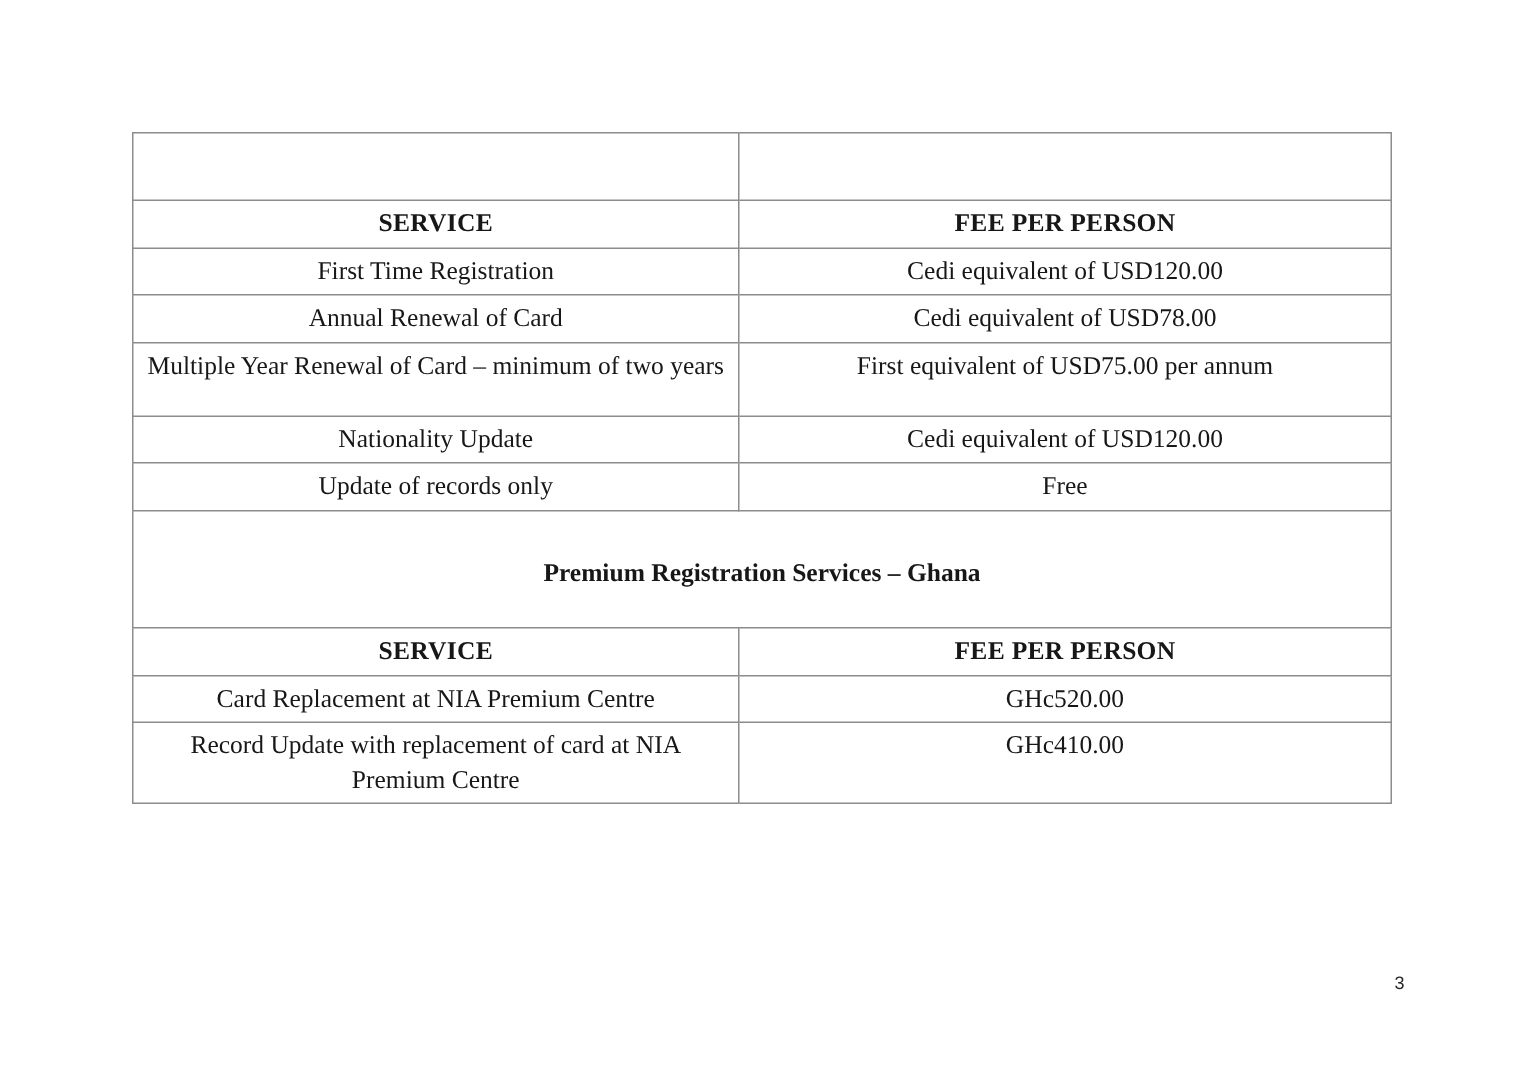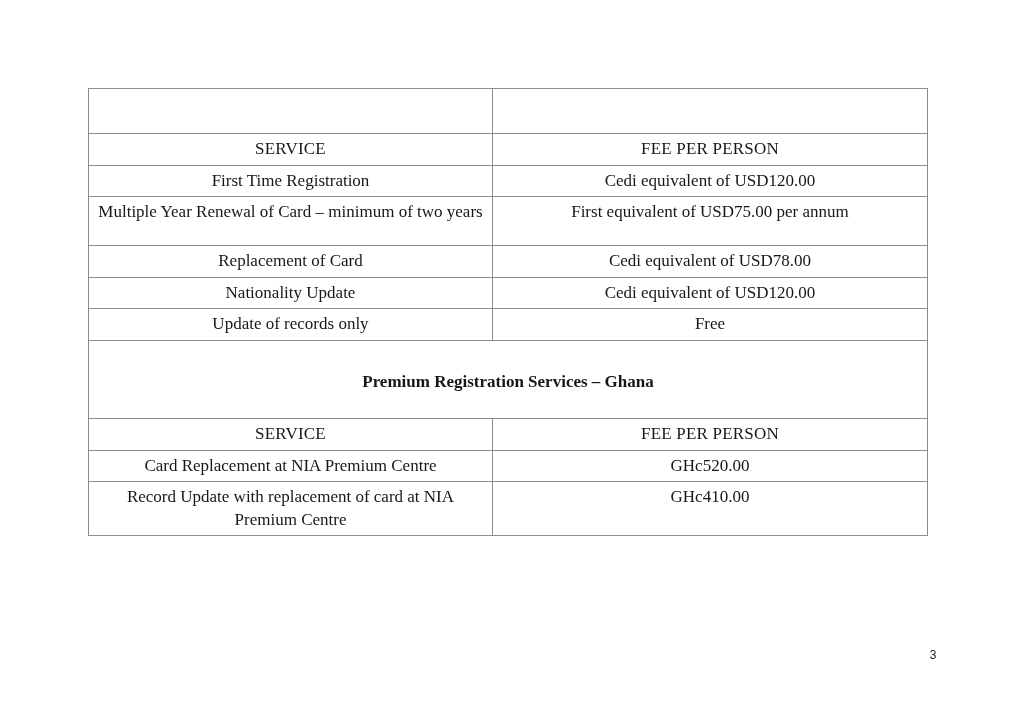--- a/index.html
+++ b/index.html
@@ -47,21 +47,21 @@
 
   .col-service { width: 404px; }
   .col-fee     { width: 435px; }
 
   .spacer-row td {
     height: 44px;
     padding: 0;
   }
 
   .hdr td {
-    font-weight: normal;
+    font-weight: bold;
     letter-spacing: 0.2px;
     height: 22px;
     margin-left: 36px;
   }
 
   .body-row td {
     height: 22px;
     text-align: center;
   }
 
@@ -107,30 +107,30 @@
       <tr class="hdr">
         <td>SERVICE</td>
         <td>FEE PER PERSON</td>
       </tr>
 
       <tr class="body-row">
         <td>First Time Registration</td>
         <td>Cedi equivalent of USD120.00</td>
       </tr>
 
+      <tr class="body-row">
+        <td>Annual Renewal of Card</td>
+        <td>Cedi equivalent of USD78.00</td>
+      </tr>
 
       <tr class="tall-row">
         <td>Multiple Year Renewal of Card – minimum of two years</td>
         <td>First equivalent of USD75.00 per annum</td>
       </tr>
 
-      <tr class="body-row">
-        <td>Replacement of Card</td>
-        <td>Cedi equivalent of USD78.00</td>
-      </tr>
 
       <tr class="body-row">
         <td>Nationality Update</td>
         <td>Cedi equivalent of USD120.00</td>
       </tr>
 
 
       <tr class="body-row">
         <td>Update of records only</td>
         <td>Free</td>

